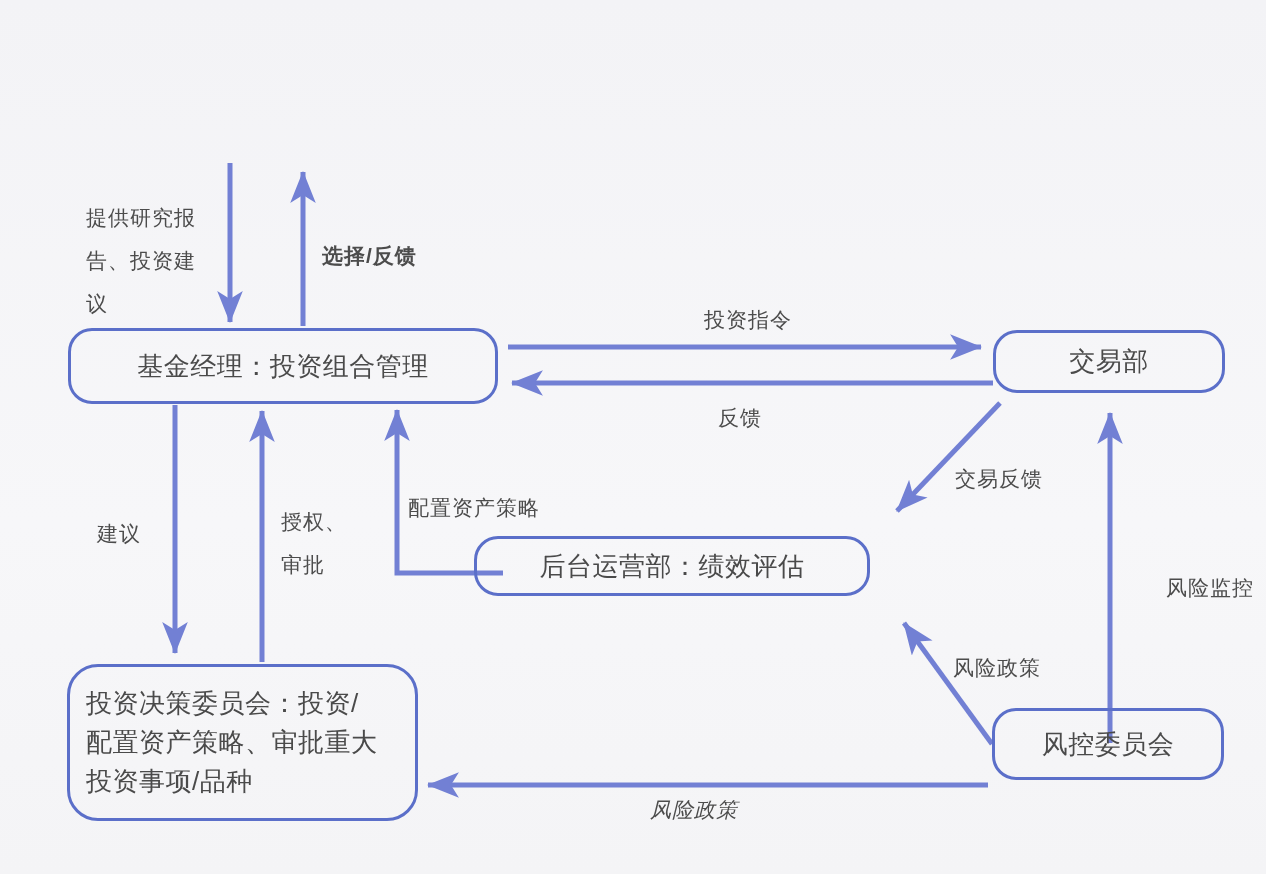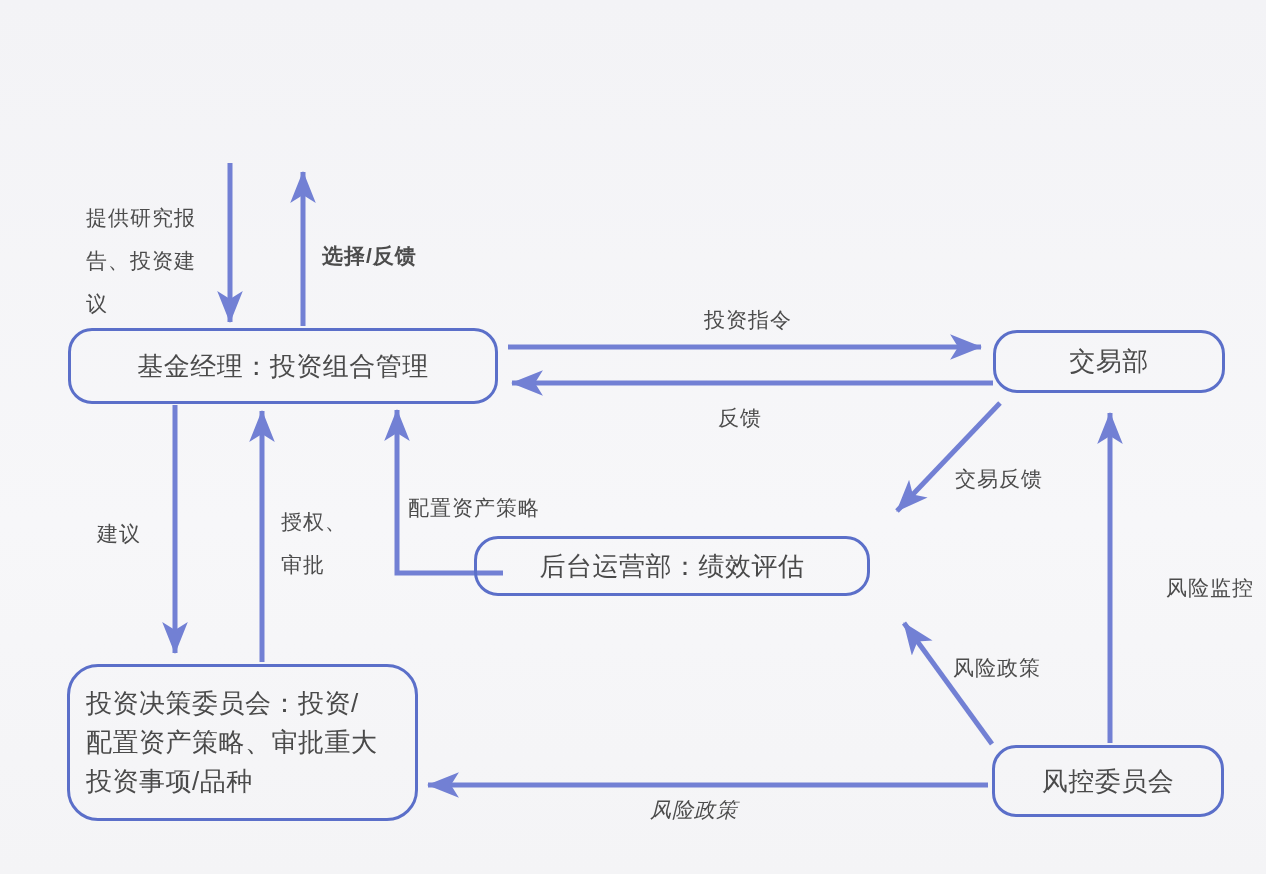--- a/index.html
+++ b/index.html
@@ -36,21 +36,21 @@
     display: flex;
     align-items: center;
   }
   .node.center { justify-content: center; text-align: center; }
   .node.leftpad { padding-left: 16px; padding-right: 10px; }
   #node-research        { left: 68px;  top: 46px;  width: 644px; height: 117px; }
   #node-fund-manager    { left: 68px;  top: 328px; width: 430px; height: 76px;  }
   #node-trading         { left: 993px; top: 330px; width: 232px; height: 63px;  }
   #node-back-office     { left: 474px; top: 536px; width: 396px; height: 60px;  }
   #node-invest-committee{ left: 67px;  top: 664px; width: 351px; height: 157px; border-radius: 31px; }
-  #node-risk-committee  { left: 992px; top: 745px; width: 232px; height: 72px;  }
+  #node-risk-committee  { left: 992px; top: 708px; width: 232px; height: 72px;  }
   .edge-label {
     position: absolute;
     color: #4c4c4c;
     font-size: 21px;
     line-height: 43px;
     letter-spacing: 1px;
     white-space: pre-wrap;
   }
   #lbl-provide   { left: 86px;   top: 196px; }
   #lbl-select    { left: 322px;  top: 234px; font-weight: bold; }

